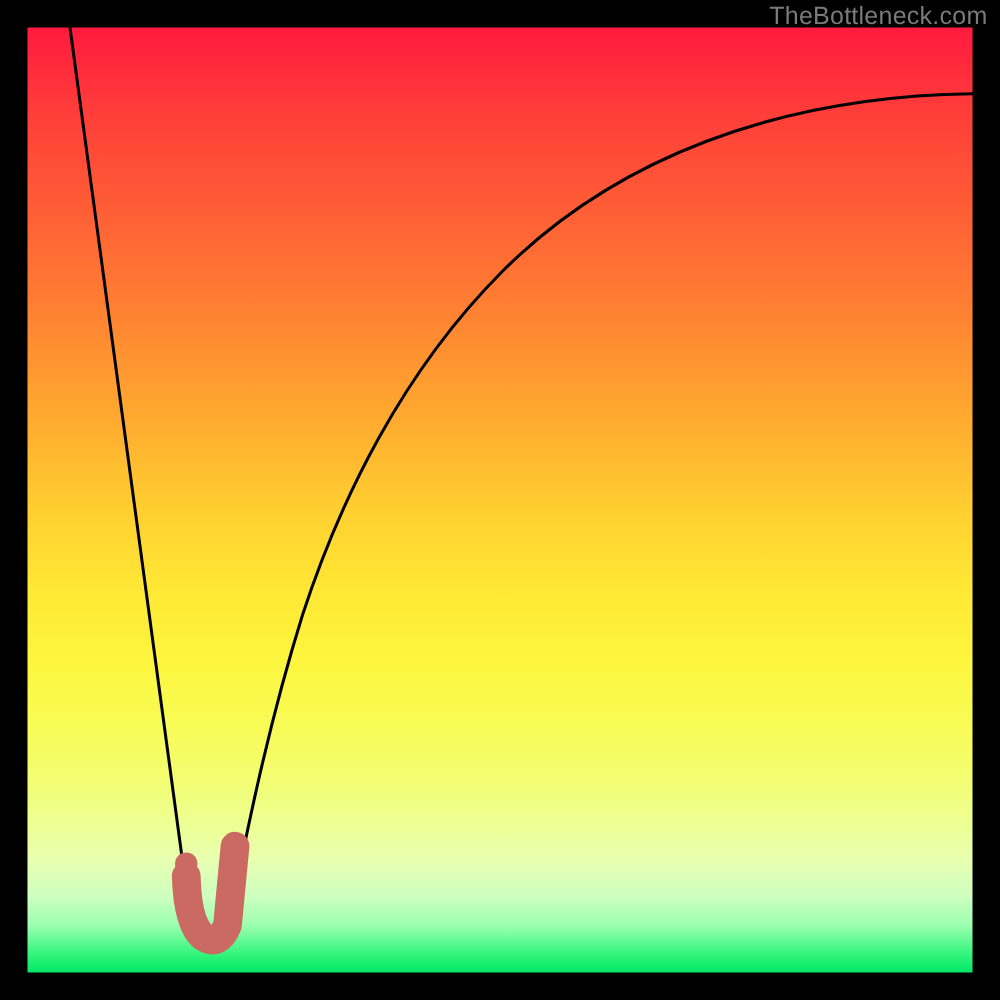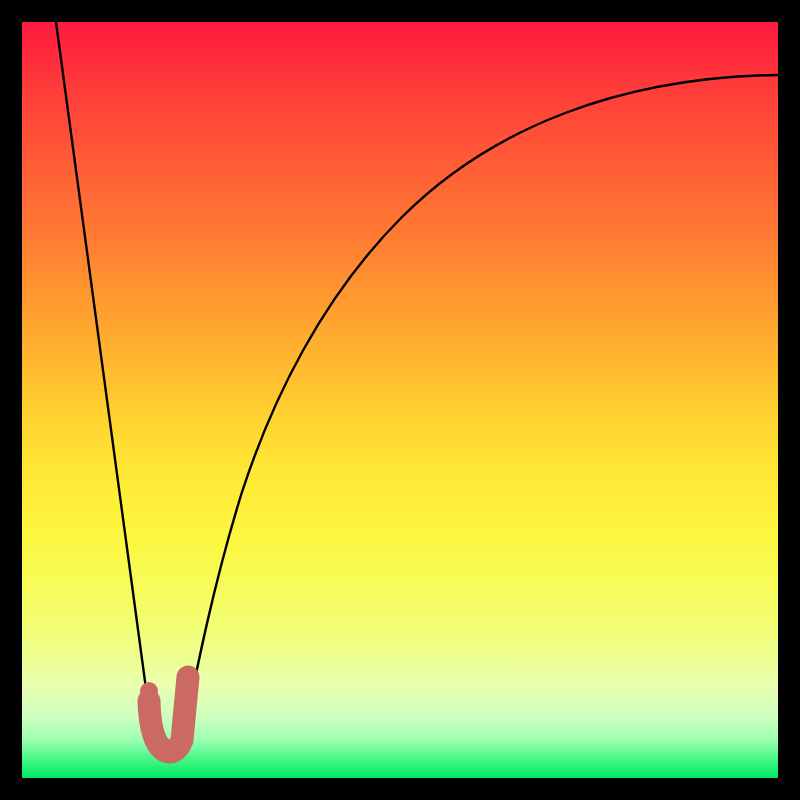--- a/index.html
+++ b/index.html
@@ -78,13 +78,14 @@
       </g>
       <g>
         <circle cx="127" cy="669" r="9" fill="#cb6a63"></circle>
         <path d="M 127 679
                  Q 128 716 140 727
                  Q 153 736 160 718
                  L 166 655" stroke="#cb6a63" stroke-width="23" fill="none" stroke-linecap="round" stroke-linejoin="round"></path>
       </g>
     </svg>
   </div>
+  <div class="watermark">TheBottleneck.com</div>
 </div>
 
 </body></html>

